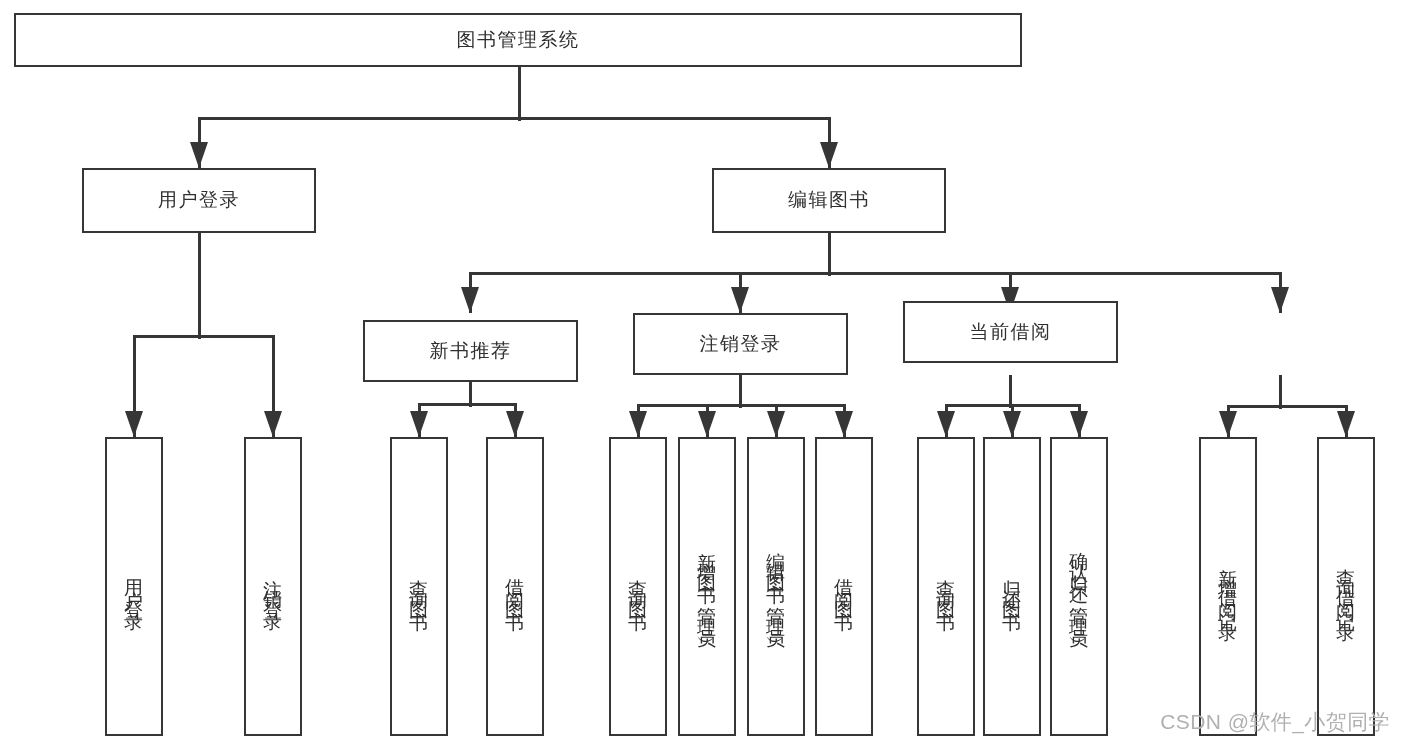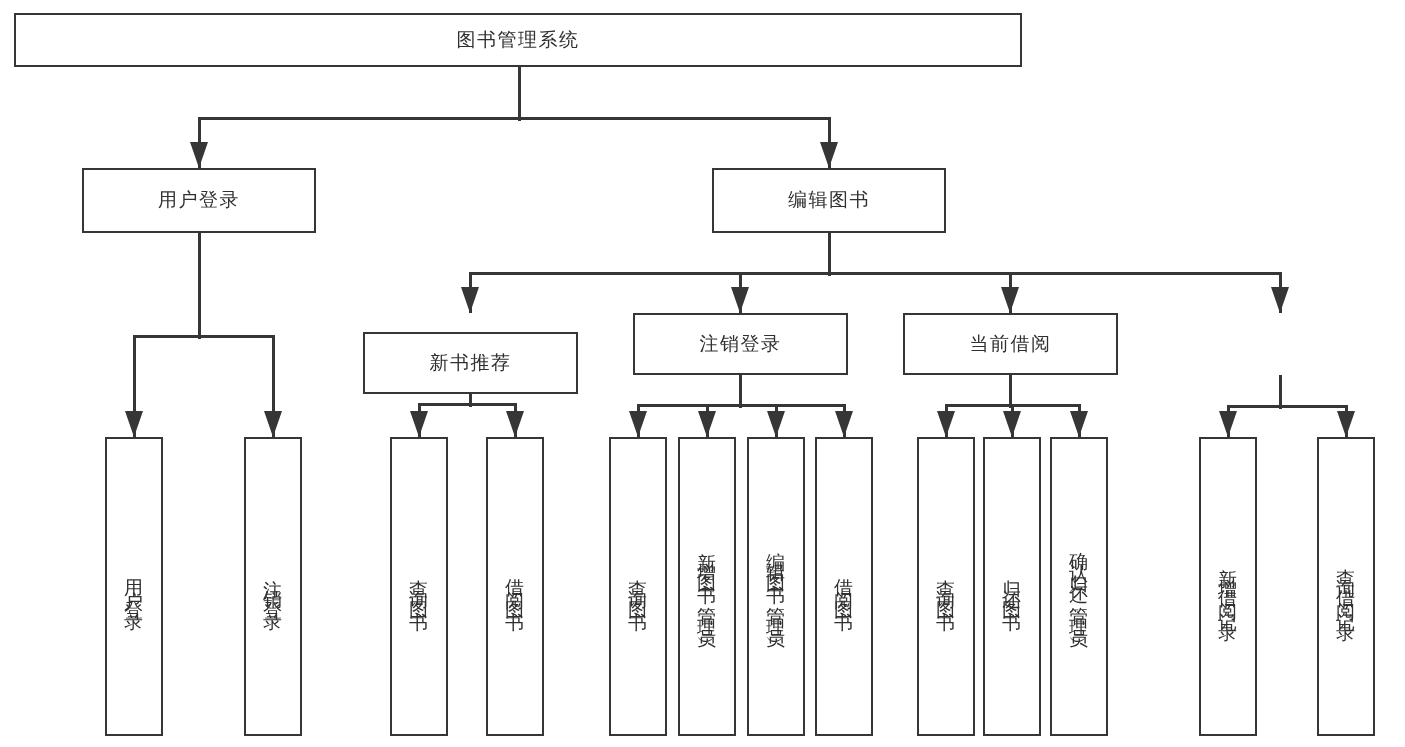--- a/index.html
+++ b/index.html
@@ -116,35 +116,36 @@
       <div class="head" style="left: 1219px; top: 411px;"></div>
       <div class="seg" style="left: 1344.5px; top: 404.5px; width: 3px; height: 32.5px;"></div>
       <div class="head" style="left: 1337px; top: 411px;"></div>
     </div>
 
   <div class="box" style="left:14px;top:13px;width:1008px;height:54px;">图书管理系统</div>
 
   <div class="box" style="left:82px;top:168px;width:234px;height:65px;">用户登录</div>
   <div class="box" style="left:712px;top:168px;width:234px;height:65px;">编辑图书</div>
 
-  <div class="box" style="left:363px;top:332px;width:215px;height:62px;">新书推荐</div>
+  <div class="box" style="left:363px;top:320px;width:215px;height:62px;">新书推荐</div>
   <div class="box" style="left:633px;top:313px;width:215px;height:62px;">注销登录</div>
-  <div class="box" style="left:903px;top:313px;width:215px;height:62px;">当前借阅</div>
+  <div class="box" style="left:903px;top:301px;width:215px;height:62px;">当前借阅</div>
 
   <div class="box vbox" style="left:105px;top:437px;width:58px;height:299px;">用户登录</div>
   <div class="box vbox" style="left:244px;top:437px;width:58px;height:299px;">注销登录</div>
 
   <div class="box vbox" style="left:390px;top:437px;width:58px;height:299px;">查询图书</div>
   <div class="box vbox" style="left:486px;top:437px;width:58px;height:299px;">借阅图书</div>
 
   <div class="box vbox" style="left:609px;top:437px;width:58px;height:299px;">查询图书</div>
   <div class="box vbox" style="left:678px;top:437px;width:58px;height:299px;">新增图书（管理员）</div>
   <div class="box vbox" style="left:747px;top:437px;width:58px;height:299px;">编辑图书（管理员）</div>
   <div class="box vbox" style="left:815px;top:437px;width:58px;height:299px;">借阅图书</div>
 
   <div class="box vbox" style="left:917px;top:437px;width:58px;height:299px;">查询图书</div>
   <div class="box vbox" style="left:983px;top:437px;width:58px;height:299px;">归还图书</div>
   <div class="box vbox" style="left:1050px;top:437px;width:58px;height:299px;">确认归还（管理员）</div>
 
   <div class="box vbox" style="left:1199px;top:437px;width:58px;height:299px;">新增借阅记录</div>
   <div class="box vbox" style="left:1317px;top:437px;width:58px;height:299px;">查询借阅记录</div>
 
+  <div class="watermark">CSDN @软件_小贺同学</div>
 </div>
 
 </body></html>

